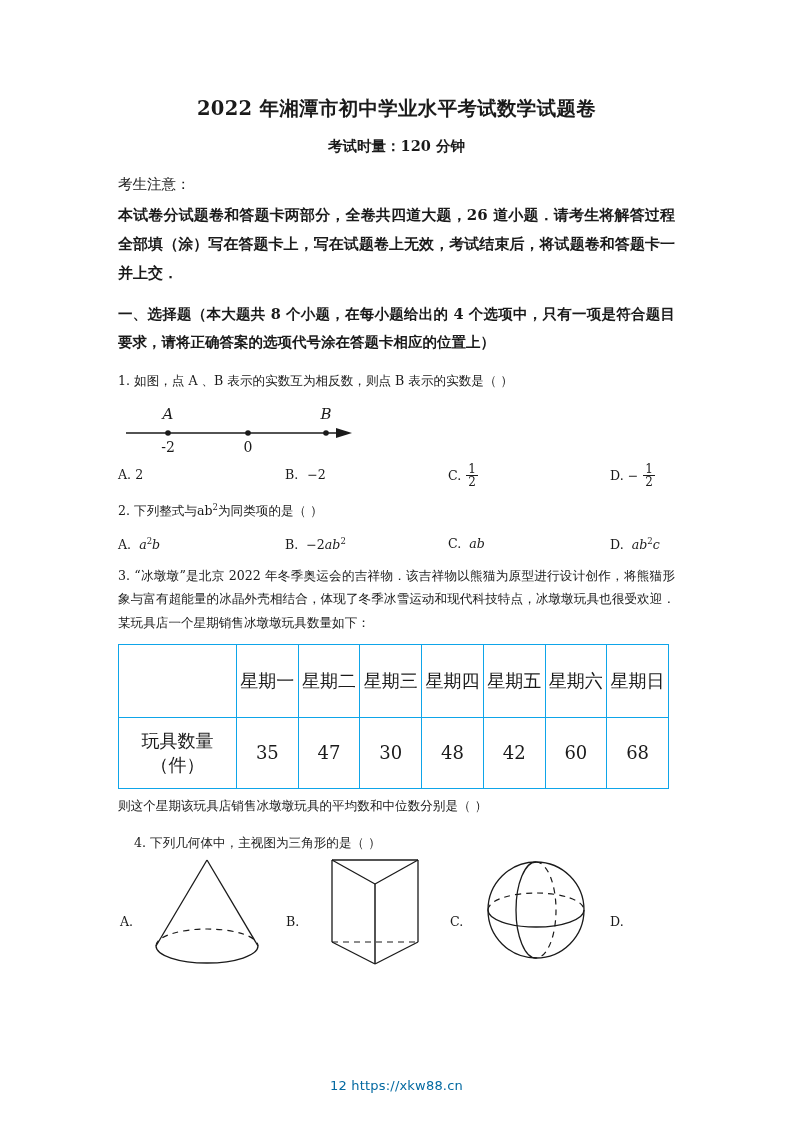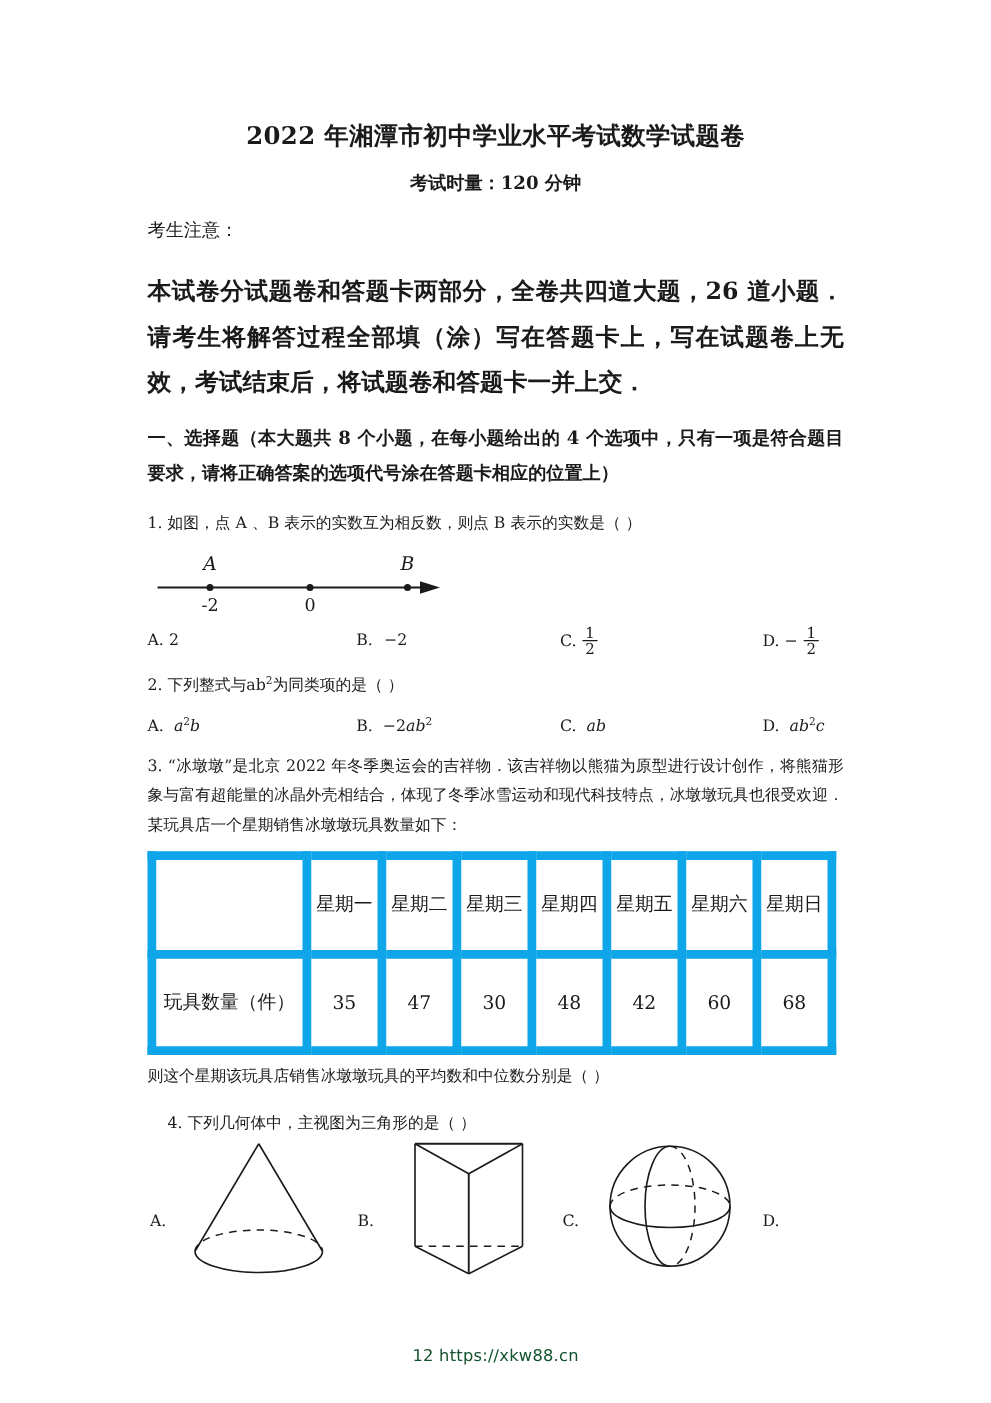--- a/index.html
+++ b/index.html
@@ -44,22 +44,22 @@
     font-weight: bold;
   }
 
   
   .notice-head {
     margin-top: 19px;
     font-size: 14.5px;
     font-weight: normal;
   }
   .notice-body {
-    margin-top: 21px;
-    font-size: 19px;
+    margin-top: 7px;
+    font-size: 15px;
     font-weight: bold;
     line-height: 1.92;
     text-align: justify;
     text-justify: inter-ideograph;
   }
 
   
   .section-head {
     margin-top: 12px;
     font-size: 14.5px;
@@ -116,23 +116,23 @@
   }
 
   
   .data-table {
     margin-top: 10px;
     border-collapse: collapse;
     width: 551px;
     table-layout: fixed;
   }
   .data-table td {
-    border: 7px solid #0ea5e9;
-    text-align: center;
-    font-size: 15px;
+    border: 1px solid #0ea5e9;
+    text-align: center;
+    font-size: 18px;
     height: 68px;
     vertical-align: middle;
   }
   .data-table td.rowhead {
     width: 115px;
     text-align: center;
   }
   .data-table tr.head td { height: 70px; }
 
   .after-table {
@@ -155,21 +155,21 @@
   }
 
   
   .footer {
     position: absolute;
     left: 0;
     top: 1078px;
     width: 793px;
     text-align: center;
     font-size: 13px;
-    color: #14532d;
+    color: #0369a1;
     font-family: "DejaVu Sans", "Liberation Sans", sans-serif;
     letter-spacing: .2px;
   }
 </style>
 </head>
 <body>
 
 <div class="page">
   <div class="content">
 

